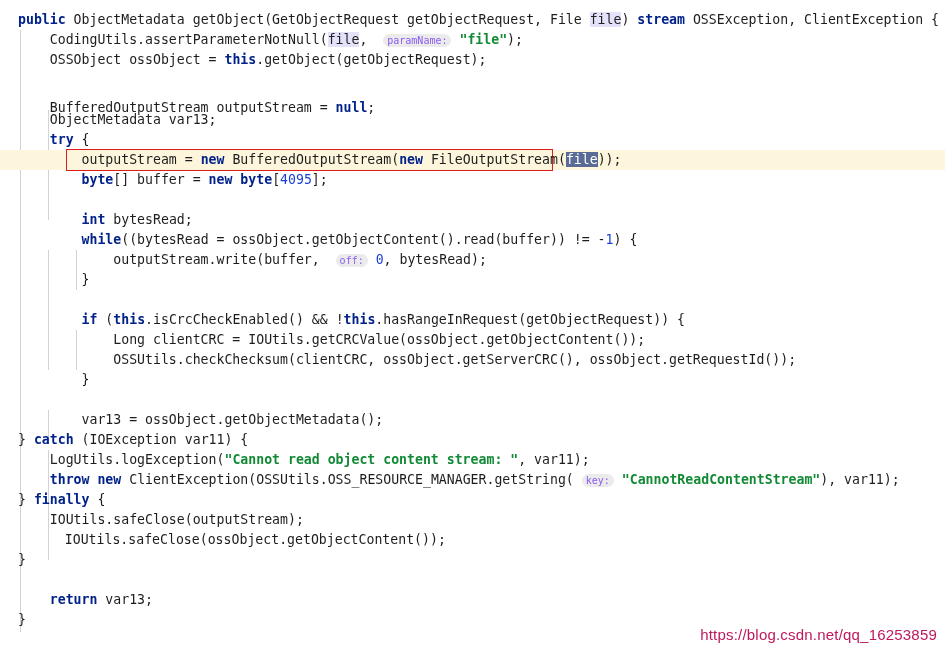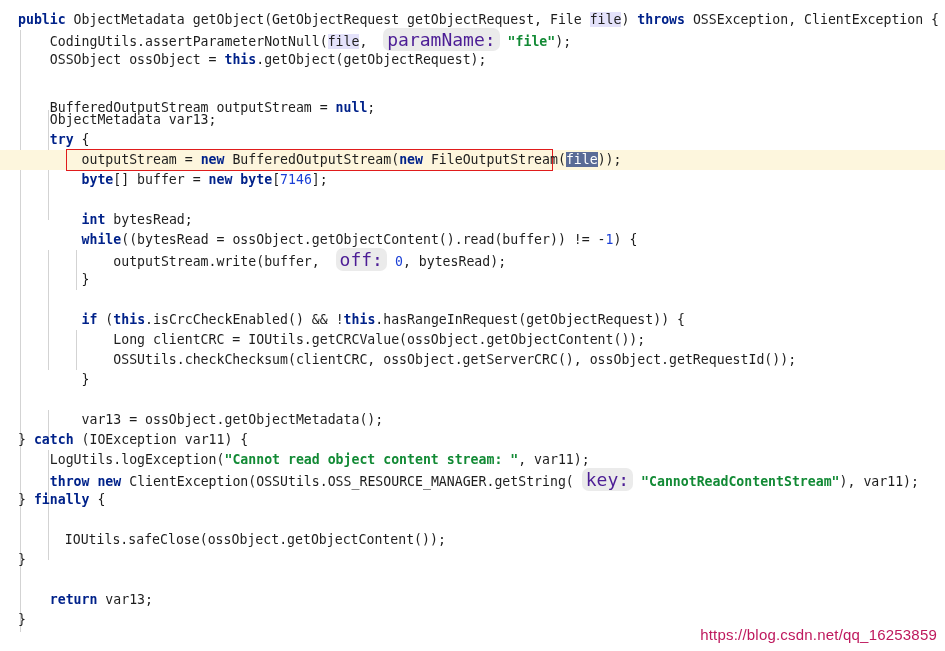--- a/index.html
+++ b/index.html
@@ -50,24 +50,24 @@
   }
   .ind { display:inline-block; }
   
   .kw   { color:#00228a; font-weight:bold; }
   .str  { color:#128a35; font-weight:bold; }
   .num  { color:#1a3fd6; }
   .pln  { color:#1d1d1d; }
   
   .hint {
     background:#ebebeb;
-    color:#4c1d95;
+    color:#8b5cf6;
     border-radius:7px;
     padding:1px 4px 1px 4px;
-    font-size:18px;
+    font-size:10px;
   }
   
   .usage {
     background:#e4e2fb;
   }
   
   .sel {
     background:#5a6b96;
     color:#ffffff;
   }
@@ -94,35 +94,35 @@
   <div class="guide" style="left:48px; top:510px; height:50px;"></div>
   <div class="guide" style="left:76px; top:250px; height:40px;"></div>
   <div class="guide" style="left:76px; top:330px; height:40px;"></div>
 
   <div class="row-highlight" style="top:150px; height:20px;"></div>
 
   <div class="redbox" style="left:66px; top:149px; width:487px; height:22px;"></div>
 
   <div class="code-layer">
 
-    <div class="line" style="top:10px; left:18px;"><span class="kw">public</span> <span class="pln">ObjectMetadata getObject(GetObjectRequest getObjectRequest, File </span><span class="usage">file</span><span class="pln">) </span><span class="kw">throws</span><span class="pln"> OSSException, ClientException {</span></div>
+    <div class="line" style="top:10px; left:18px;"><span class="kw">public</span> <span class="pln">ObjectMetadata getObject(GetObjectRequest getObjectRequest, File </span><span class="usage">file</span><span class="pln">) </span><span class="kw">stream</span><span class="pln"> OSSException, ClientException {</span></div>
 
     <div class="line" style="top:30px; left:18px;"><span class="ind">    </span><span class="pln">CodingUtils.assertParameterNotNull(</span><span class="usage">file</span><span class="pln">, </span> <span class="hint">paramName:</span> <span class="str">"file"</span><span class="pln">);</span></div>
 
     <div class="line" style="top:50px; left:18px;"><span class="ind">    </span><span class="pln">OSSObject ossObject = </span><span class="kw">this</span><span class="pln">.getObject(getObjectRequest);</span></div>
 
     <div class="line" style="top:70px; left:18px;margin-top:28px;"><span class="ind">    </span><span class="pln">BufferedOutputStream outputStream = </span><span class="kw">null</span><span class="pln">;</span></div>
 
     <div class="line" style="top:110px; left:18px;"><span class="ind">    </span><span class="pln">ObjectMetadata var13;</span></div>
 
     <div class="line" style="top:130px; left:18px;"><span class="ind">    </span><span class="kw">try</span><span class="pln"> {</span></div>
 
     <div class="line" style="top:150px; left:18px;"><span class="ind">        </span><span class="pln">outputStream = </span><span class="kw">new</span><span class="pln"> BufferedOutputStream(</span><span class="kw">new</span><span class="pln"> FileOutputStream(</span><span class="sel">file</span><span class="pln">));</span></div>
 
-    <div class="line" style="top:170px; left:18px;"><span class="ind">        </span><span class="kw">byte</span><span class="pln">[] buffer = </span><span class="kw">new</span> <span class="kw">byte</span><span class="pln">[</span><span class="num">7146</span><span class="pln">];</span></div>
+    <div class="line" style="top:170px; left:18px;"><span class="ind">        </span><span class="kw">byte</span><span class="pln">[] buffer = </span><span class="kw">new</span> <span class="kw">byte</span><span class="pln">[</span><span class="num">4095</span><span class="pln">];</span></div>
 
     <div class="line" style="top:210px; left:18px;"><span class="ind">        </span><span class="kw">int</span><span class="pln"> bytesRead;</span></div>
 
     <div class="line" style="top:230px; left:18px;"><span class="ind">        </span><span class="kw">while</span><span class="pln">((bytesRead = ossObject.getObjectContent().read(buffer)) != -</span><span class="num">1</span><span class="pln">) {</span></div>
 
     <div class="line" style="top:250px; left:18px;"><span class="ind">            </span><span class="pln">outputStream.write(buffer, </span> <span class="hint">off:</span> <span class="num">0</span><span class="pln">, bytesRead);</span></div>
 
     <div class="line" style="top:270px; left:18px;"><span class="ind">        </span><span class="pln">}</span></div>
 
     <div class="line" style="top:310px; left:18px;"><span class="ind">        </span><span class="kw">if</span><span class="pln"> (</span><span class="kw">this</span><span class="pln">.isCrcCheckEnabled() &amp;&amp; !</span><span class="kw">this</span><span class="pln">.hasRangeInRequest(getObjectRequest)) {</span></div>
@@ -136,20 +136,21 @@
     <div class="line" style="top:410px; left:18px;"><span class="ind">        </span><span class="pln">var13 = ossObject.getObjectMetadata();</span></div>
 
     <div class="line" style="top:430px; left:18px;"><span class="pln">} </span><span class="kw">catch</span><span class="pln"> (IOException var11) {</span></div>
 
     <div class="line" style="top:450px; left:18px;"><span class="ind">    </span><span class="pln">LogUtils.logException(</span><span class="str">"Cannot read object content stream: "</span><span class="pln">, var11);</span></div>
 
     <div class="line" style="top:470px; left:18px;"><span class="ind">    </span><span class="kw">throw</span> <span class="kw">new</span><span class="pln"> ClientException(OSSUtils.OSS_RESOURCE_MANAGER.getString( </span><span class="hint">key:</span> <span class="str">"CannotReadContentStream"</span><span class="pln">), var11);</span></div>
 
     <div class="line" style="top:490px; left:18px;"><span class="pln">} </span><span class="kw">finally</span><span class="pln"> {</span></div>
 
+    <div class="line" style="top:510px; left:18px;"><span class="ind">    </span><span class="pln">IOUtils.safeClose(outputStream);</span></div>
 
     <div class="line" style="top:530px; left:33px;"><span class="ind">    </span><span class="pln">IOUtils.safeClose(ossObject.getObjectContent());</span></div>
 
     <div class="line" style="top:550px; left:18px;"><span class="pln">}</span></div>
 
     <div class="line" style="top:590px; left:18px;"><span class="ind">    </span><span class="kw">return</span><span class="pln"> var13;</span></div>
 
     <div class="line" style="top:610px; left:18px;"><span class="pln">}</span></div>
 
   </div>

